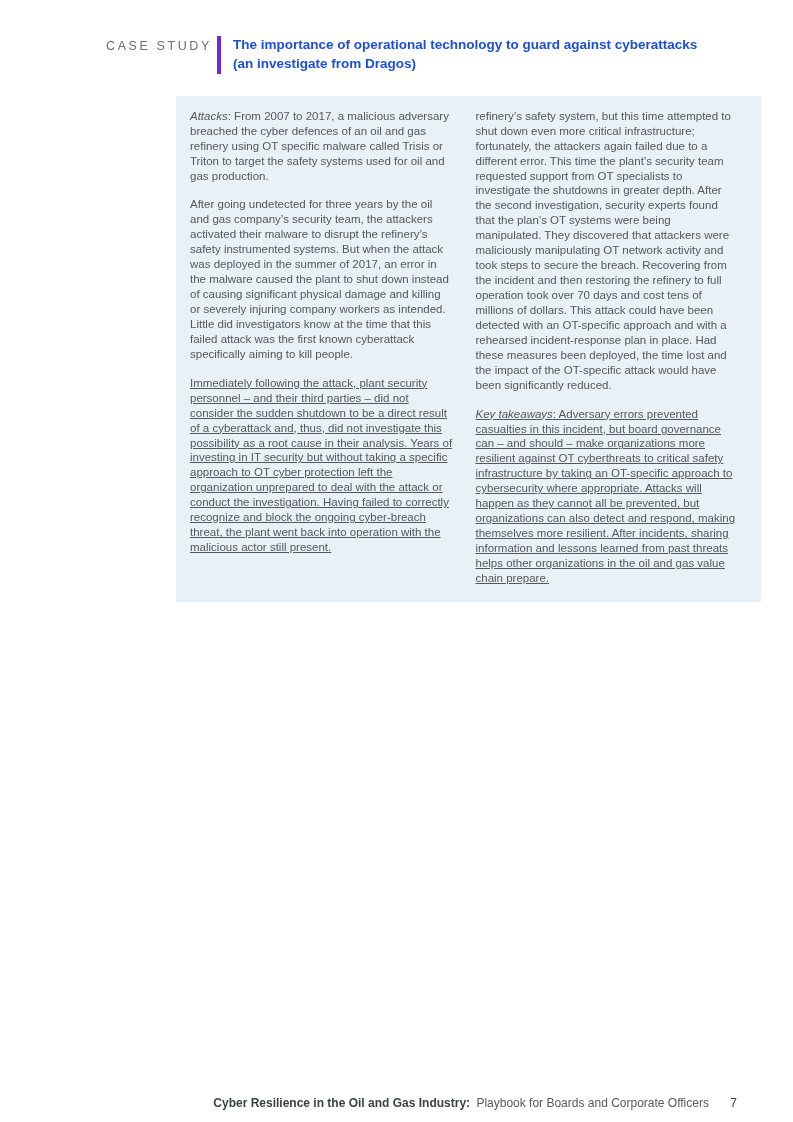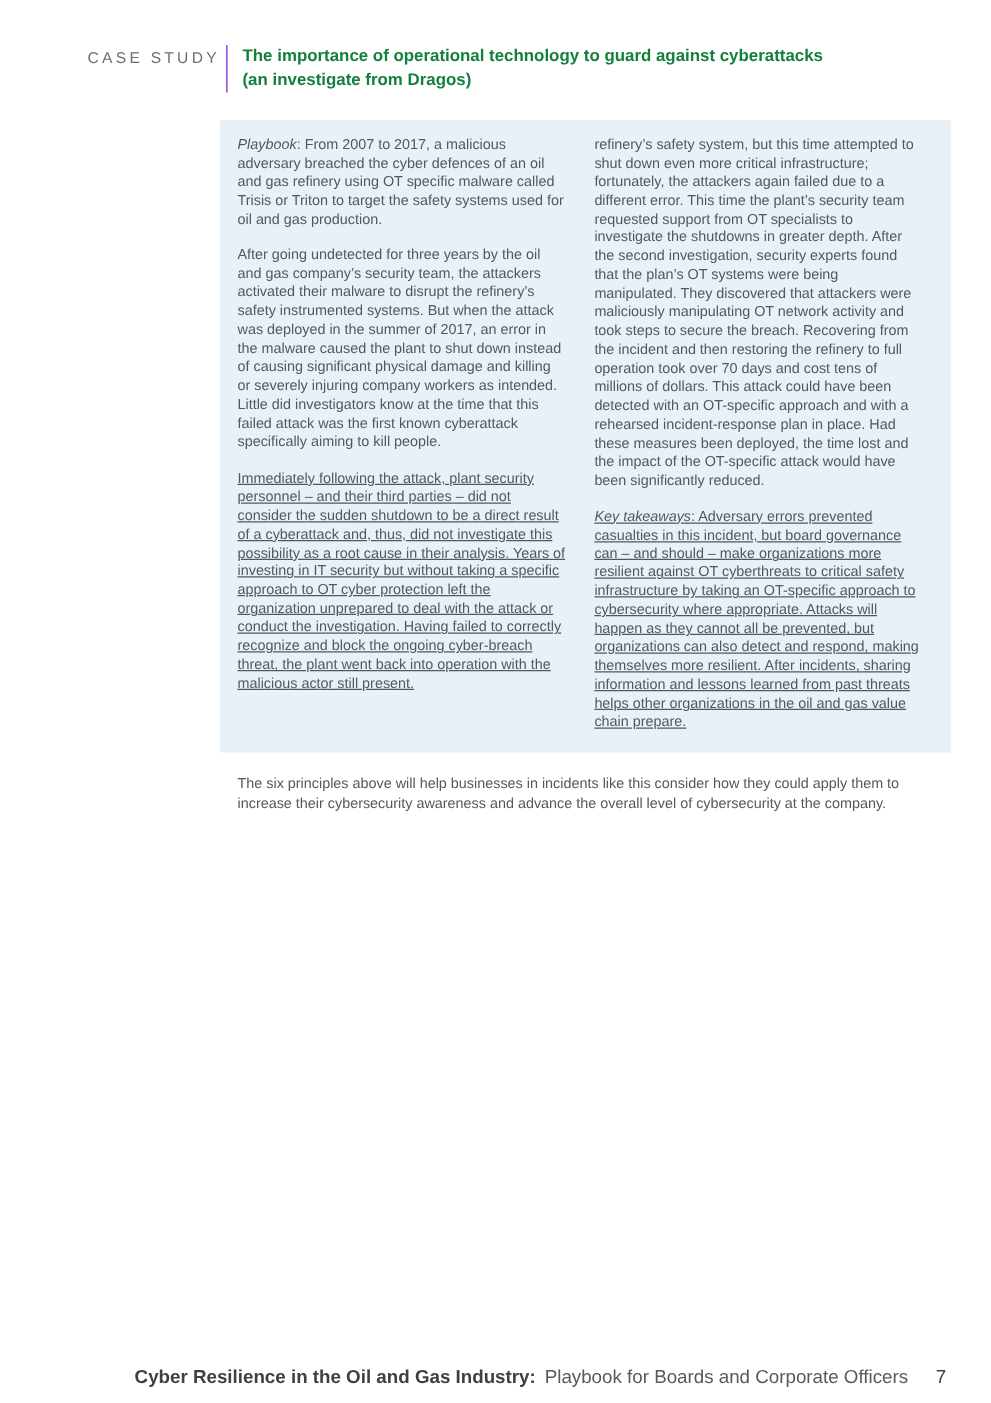--- a/index.html
+++ b/index.html
@@ -21,28 +21,29 @@
     margin: 36px 48px 0 70px;
   }
   .case-label {
     flex: none;
     width: 110px;
     padding-top: 3px;
     font-size: 12.5px;
     letter-spacing: 2.6px;
     color: #6d6e71;
     white-space: nowrap;
+    margin-left: 36px;
   }
   .case-title {
-    border-left: 1px solid #6d28d9;
+    border-left: 4px solid #6d28d9;
     padding-left: 12px;
     margin-left: 1px;
     font-size: 13.5px;
     font-weight: bold;
-    color: #15803d;
+    color: #1d4ed8;
     line-height: 1.4;
   }
   
   .case-box {
     margin: 22px 32px 0 176px;
     width: 585px;
     background: #e9f1f8;
     padding: 13px 22px 16px 14px;
     display: flex;
     gap: 22px;
@@ -60,23 +61,23 @@
   .closing {
     margin: 17px 60px 0 190px;
     max-width: 545px;
     font-size: 11.5px;
     line-height: 1.4;
     color: #555759;
   }
   
   .page-footer {
     position: absolute;
-    right: 36px;
+    right: 56px;
     bottom: 12px;
-    font-size: 15px;
+    font-size: 12px;
     color: #58595b;
     white-space: nowrap;
   }
   .footer-bold { font-weight: bold; color: #3f4040; }
   .footer-regular { margin-left: 3px; }
   .footer-page-number { margin-left: 18px; color: #3f4040; }
 </style>
 </head>
 <body>
 
@@ -85,31 +86,30 @@
   <div class="case-header">
     <div class="case-label">CASE STUDY</div>
     <h1 class="case-title">
       <span>The importance of operational technology to guard against cyberattacks</span><br>
       <span>(an investigate from Dragos)</span>
     </h1>
   </div>
 
   <div class="case-box">
     <div class="case-col">
-      <p><em>Playbook</em><span>: From 2007 to 2017, a malicious adversary breached the cyber defences of an oil and gas refinery using OT specific malware called Trisis or Triton to target the safety systems used for oil and gas production.</span></p>
+      <p><em>Attacks</em><span>: From 2007 to 2017, a malicious adversary breached the cyber defences of an oil and gas refinery using OT specific malware called Trisis or Triton to target the safety systems used for oil and gas production.</span></p>
       <p><span>After going undetected for three years by the oil and gas company’s security team, the attackers activated their malware to disrupt the refinery’s safety instrumented systems. But when the attack was deployed in the summer of 2017, an error in the malware caused the plant to shut down instead of causing significant physical damage and killing or severely injuring company workers as intended. Little did investigators know at the time that this failed attack was the first known cyberattack specifically aiming to kill people.</span></p>
       <p><span>Immediately following the attack, plant security personnel – and their third parties – did not consider the sudden shutdown to be a direct result of a cyberattack and, thus, did not investigate this possibility as a root cause in their analysis. Years of investing in IT security but without taking a specific approach to OT cyber protection left the organization unprepared to deal with the attack or conduct the investigation. Having failed to correctly recognize and block the ongoing cyber-breach threat, the plant went back into operation with the malicious actor still present.</span></p>
     </div>
     <div class="case-col">
       <p><span>refinery’s safety system, but this time attempted to shut down even more critical infrastructure; fortunately, the attackers again failed due to a different error. This time the plant’s security team requested support from OT specialists to investigate the shutdowns in greater depth. After the second investigation, security experts found that the plan’s OT systems were being manipulated. They discovered that attackers were maliciously manipulating OT network activity and took steps to secure the breach. Recovering from the incident and then restoring the refinery to full operation took over 70 days and cost tens of millions of dollars. This attack could have been detected with an OT-specific approach and with a rehearsed incident-response plan in place. Had these measures been deployed, the time lost and the impact of the OT-specific attack would have been significantly reduced.</span></p>
       <p><em>Key takeaways</em><span>: Adversary errors prevented casualties in this incident, but board governance can – and should – make organizations more resilient against OT cyberthreats to critical safety infrastructure by taking an OT-specific approach to cybersecurity where appropriate. Attacks will happen as they cannot all be prevented, but organizations can also detect and respond, making themselves more resilient. After incidents, sharing information and lessons learned from past threats helps other organizations in the oil and gas value chain prepare.</span></p>
     </div>
   </div>
 
-  <p class="closing">The six principles above will help businesses in incidents like this consider how they could apply them to increase their cybersecurity awareness and advance the overall level of cybersecurity at the company.</p>
 
   <div class="page-footer">
     <span class="footer-bold">Cyber Resilience in the Oil and Gas Industry:</span>
     <span class="footer-regular">Playbook for Boards and Corporate Officers</span>
     <span class="footer-page-number">7</span>
   </div>
 
 </div>
 
 </body></html>

